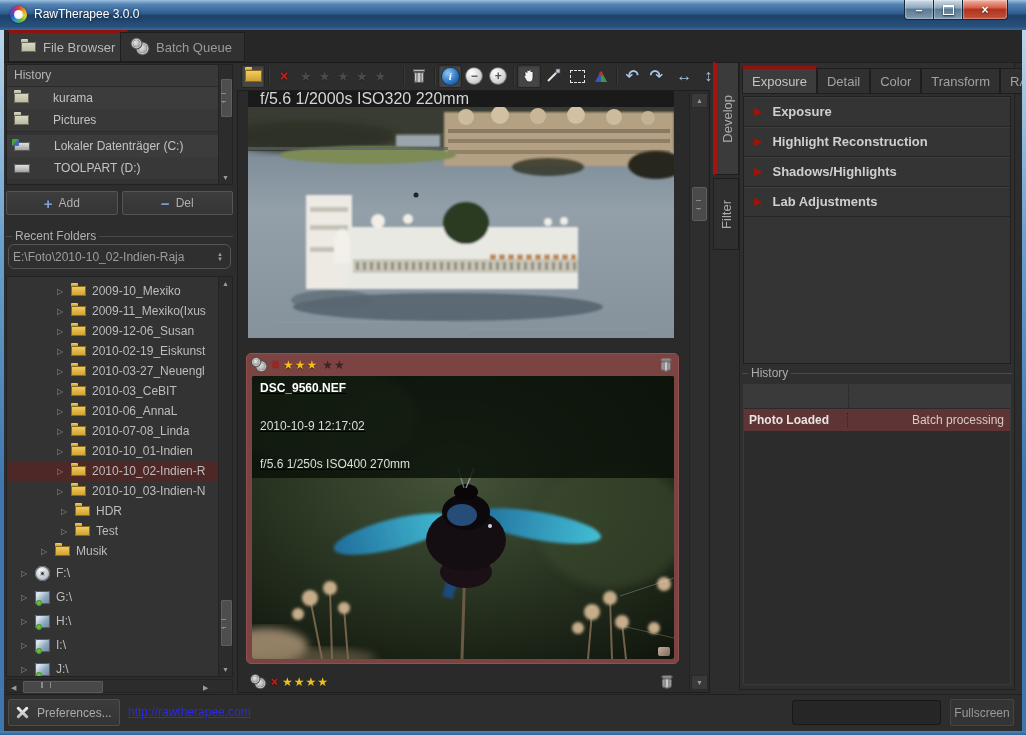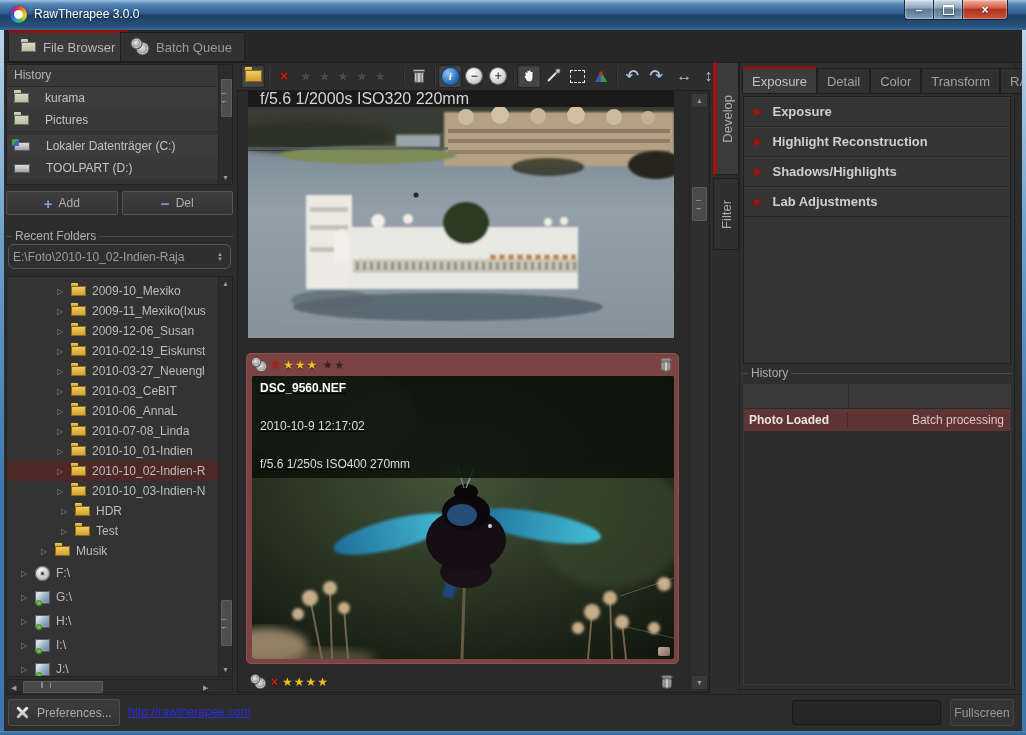--- a/index.html
+++ b/index.html
@@ -47,21 +47,21 @@
   .gears i.b{left:5px;top:4px;width:9px;height:9px;}
   .gears i.s{left:0;top:0;width:7px;height:7px;}
   .trash{display:inline-block;position:relative;width:12px;height:14px;flex:0 0 auto;}
   .trash::before{content:"";position:absolute;left:1px;top:3px;width:10px;height:11px;border-radius:2px 2px 3px 3px;
     background:repeating-linear-gradient(90deg,#c9c9c9 0 2px,#8f8f8f 2px 4px);box-shadow:inset 0 0 0 1px #555;}
   .trash::after{content:"";position:absolute;left:0;top:0;width:12px;height:3px;border-radius:2px;background:linear-gradient(#ddd,#999);box-shadow:inset 0 0 0 1px #555;}
   
   .leftpanel{position:absolute;left:2px;top:34px;width:229px;bottom:36px;}
   .placesbox{position:absolute;left:0;top:0;width:227px;height:121px;background:#333;border:1px solid #222;box-sizing:border-box;overflow:hidden;}
   .placeshdr{height:21px;line-height:21px;padding-left:7px;color:#b5b5b5;font-size:12px;background:#393939;border-bottom:1px solid #2a2a2a;}
-  .prow{height:22px;display:flex;align-items:center;gap:16px;padding-left:7px;color:#c3c3c3;font-size:12px;background:#3c3c3c;}
+  .prow{height:22px;display:flex;align-items:center;gap:24px;padding-left:7px;color:#c3c3c3;font-size:12px;background:#3c3c3c;}
   .prow.alt{background:#383838;}
   .psep{height:3px;background:#333;border-top:1px solid #2b2b2b;}
   .pscroll{position:absolute;right:0;top:0;width:13px;height:119px;background:#2c2c2c;border-left:1px solid #242424;}
   .pthumb{position:absolute;left:2px;top:14px;width:9px;height:36px;background:#4e4e4e;border:1px solid #5e5e5e;border-radius:1px;}
   .grip{position:absolute;left:2px;top:14px;width:5px;height:7px;border-top:1px solid #888;border-bottom:1px solid #888;box-shadow:0 3px 0 -2px #888;}
   .sarrow{position:absolute;font-size:7px;color:#9a9a9a;line-height:1;}
   .btnrow{position:absolute;left:0;top:127px;width:227px;height:24px;display:flex;gap:4px;}
   .abtn{flex:1;background:linear-gradient(#3d3d3d,#353535);border:1px solid #555;border-radius:2px;color:#b0b0b0;font-size:12px;
     display:flex;align-items:center;justify-content:center;gap:6px;}
   .abtn .pm{color:#7fa3d4;font-weight:bold;font-size:15px;line-height:1;}

